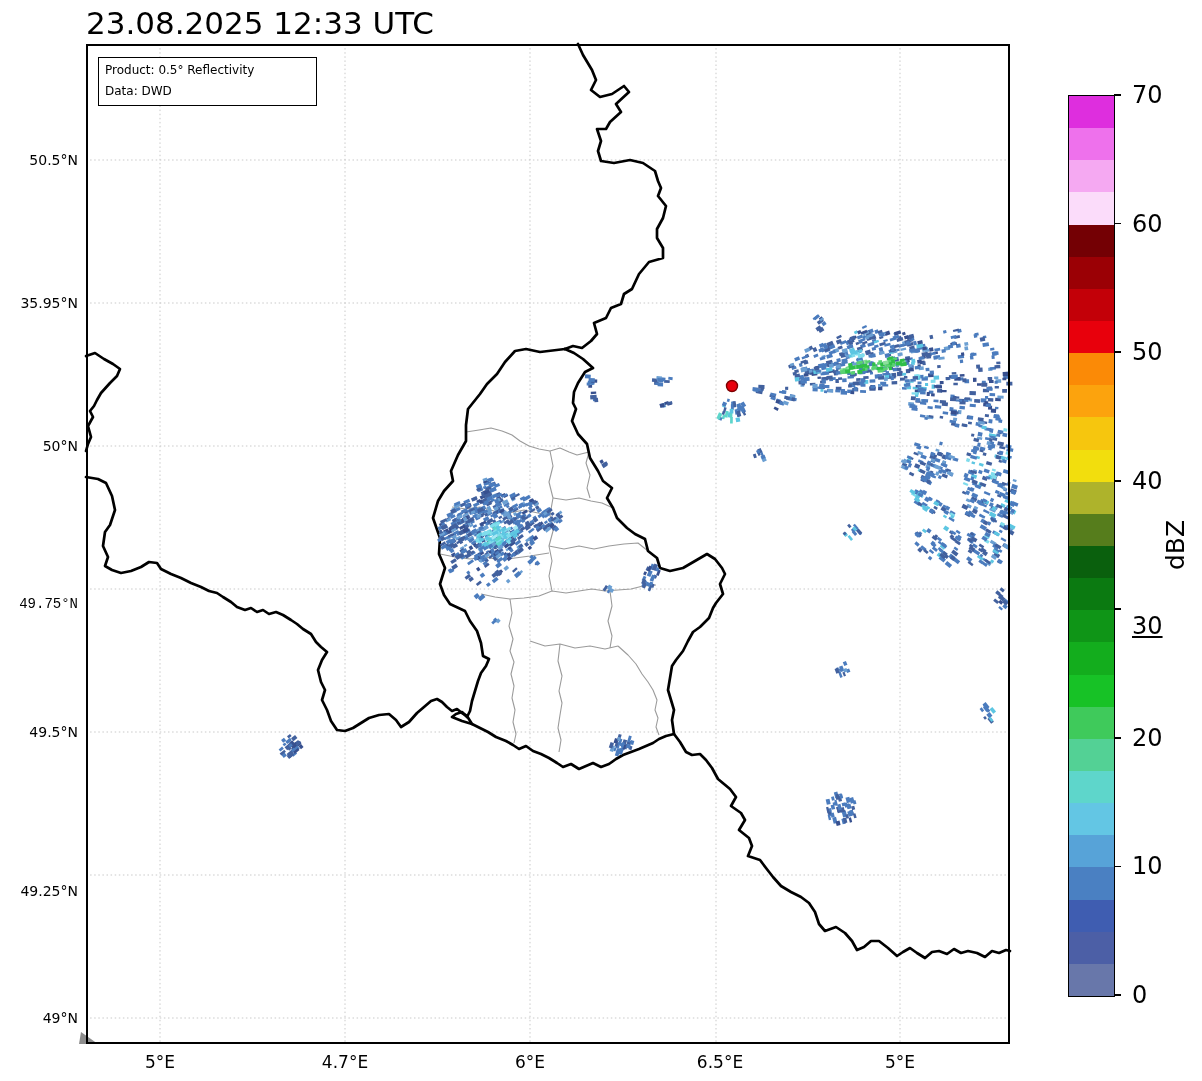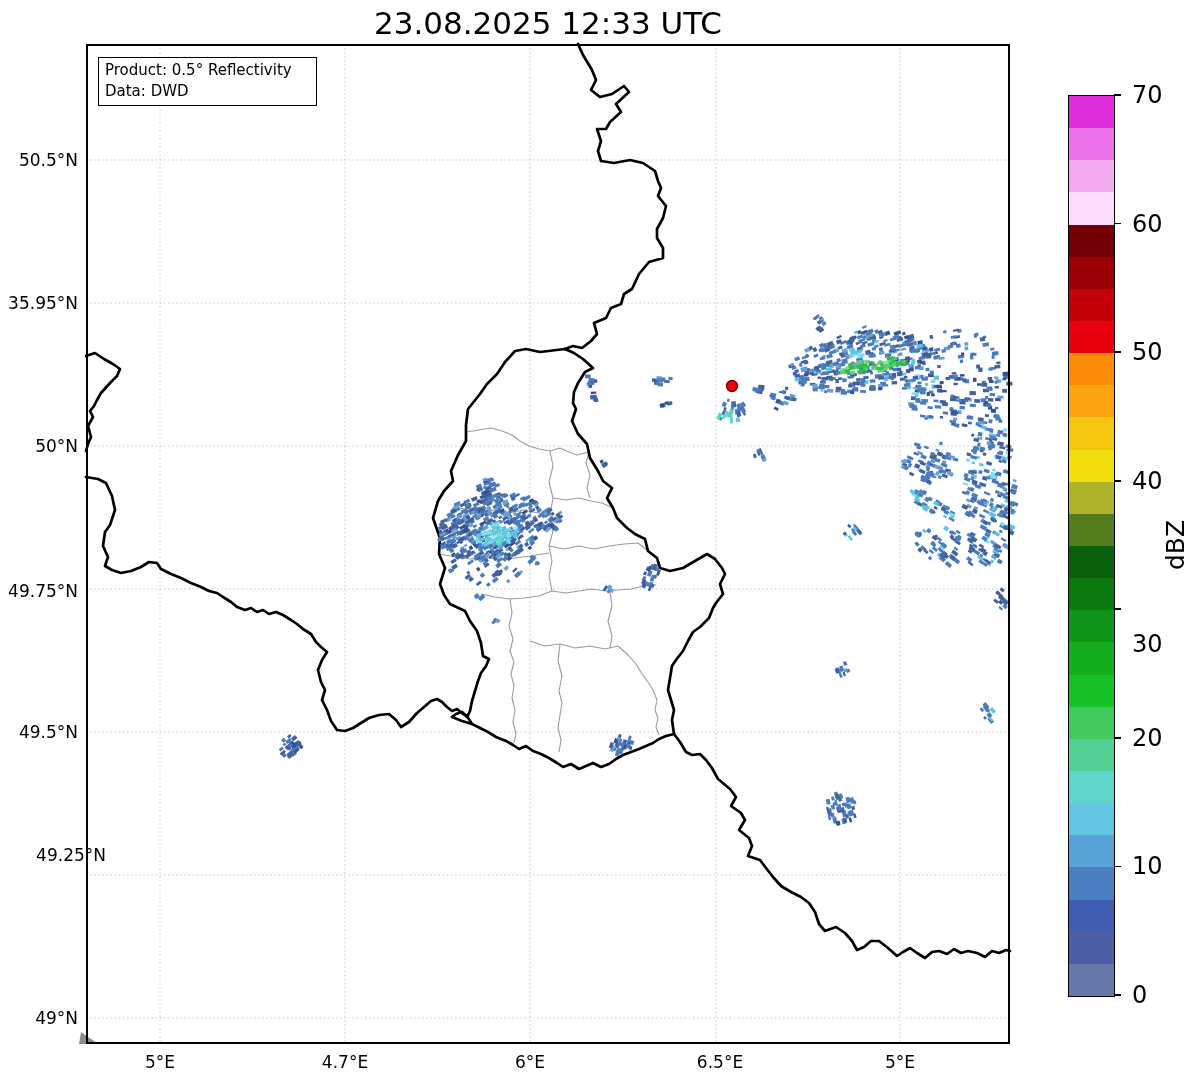--- a/index.html
+++ b/index.html
@@ -1,27 +1,27 @@
 <!DOCTYPE html>
 <html><head>
 <meta charset="utf-8">
 <style>
   html,body{margin:0;padding:0;background:#ffffff;}
   .page{position:relative;width:1202px;height:1081px;background:#ffffff;overflow:hidden;
         font-family:"DejaVu Sans","Liberation Sans",sans-serif;color:#000;}
-  .title{position:absolute;left:86px;top:5px;width:924px;text-align:center;
+  .title{position:absolute;left:86px;top:5px;width:924px;
          font-size:31px;font-weight:400;letter-spacing:0px;}
   #map{position:absolute;left:86px;top:44px;overflow:visible;}
   .grid{stroke:#c9c9c9;stroke-width:1;stroke-dasharray:1.5 2.6;fill:none;}
   .region{stroke:#9b9b9b;stroke-width:1.1;fill:none;stroke-linejoin:round;}
   .country{stroke:#000;stroke-width:2.7;fill:none;stroke-linejoin:round;stroke-linecap:round;}
   .frame{stroke:#000;stroke-width:2;fill:none;}
   .infobox{position:absolute;left:98px;top:57px;width:205px;background:#fff;
-           border:1.3px solid #000;padding:2px 6px 3px 6px;font-size:15px;line-height:21px;z-index:5;}
-  .ytick{position:absolute;left:0;width:78px;text-align:right;font-size:17px;height:22px;line-height:22px;}
+           border:1.3px solid #000;padding:2px 6px 3px 6px;font-size:12px;line-height:21px;z-index:5;}
+  .ytick{position:absolute;left:0;width:78px;text-align:right;font-size:14px;height:22px;line-height:22px;}
   .xtick{position:absolute;width:90px;text-align:center;font-size:17px;height:22px;line-height:22px;top:1051px;}
   #colorbar{position:absolute;left:1068px;top:95px;width:45px;height:900px;
             display:flex;flex-direction:column;border:1.3px solid #000;box-sizing:content-box;}
   .cbseg{flex:1 1 auto;width:100%;}
   .cbtickline{position:absolute;width:7px;height:1.6px;background:#000;left:1114px;}
   .cbticklabel{position:absolute;left:1123px;font-size:24px;height:30px;line-height:30px;margin-left:9px;}
   .dbz{position:absolute;left:1132px;top:529px;width:90px;height:32px;text-align:center;
        font-size:25px;transform:rotate(-90deg);}
 </style>
 </head>
@@ -1907,23 +1907,23 @@
 
   <div class="infobox">
     <div>Product: 0.5° Reflectivity</div>
     <div>Data: DWD</div>
   </div>
 
   <div id="ylabels">
       <div class="ytick" style="top: 149px;">50.5°N</div>
       <div class="ytick" style="top: 292px;">35.95°N</div>
       <div class="ytick" style="top: 435px;">50°N</div>
-      <div class="ytick" style="top: 580px;">49.75°N</div>
+      <div class="ytick" style="top: 593px; font-family: Liberation Mono, monospace;">49.75°N</div>
       <div class="ytick" style="top: 721px;">49.5°N</div>
-      <div class="ytick" style="top: 844px; padding-left: 28px;">49.25°N</div>
+      <div class="ytick" style="top: 880px;">49.25°N</div>
       <div class="ytick" style="top: 1007px;">49°N</div>
     </div>
   <div id="xlabels">
       <div class="xtick" style="left: 115px;">5°E</div>
       <div class="xtick" style="left: 300px;">4.7°E</div>
       <div class="xtick" style="left: 485px;">6°E</div>
       <div class="xtick" style="left: 675px;">6.5°E</div>
       <div class="xtick" style="left: 855px;">5°E</div>
     </div>
 
@@ -1958,21 +1958,21 @@
       <div class="cbseg" style="background: rgb(104, 119, 170);"></div>
     </div>
   <div id="cbticks">
       <div class="cbtickline" style="top: 994.2px;"></div>
       <div class="cbticklabel" style="top: 980px;">0</div>
       <div class="cbtickline" style="top: 865.629px;"></div>
       <div class="cbticklabel" style="top: 851.429px;">10</div>
       <div class="cbtickline" style="top: 737.057px;"></div>
       <div class="cbticklabel" style="top: 722.857px;">20</div>
       <div class="cbtickline" style="top: 608.486px;"></div>
-      <div class="cbticklabel" style="top: 629px;">30</div>
+      <div class="cbticklabel" style="top: 611px; text-decoration: underline;">30</div>
       <div class="cbtickline" style="top: 479.914px;"></div>
       <div class="cbticklabel" style="top: 465.714px;">40</div>
       <div class="cbtickline" style="top: 351.343px;"></div>
       <div class="cbticklabel" style="top: 337.143px;">50</div>
       <div class="cbtickline" style="top: 222.771px;"></div>
       <div class="cbticklabel" style="top: 208.571px;">60</div>
       <div class="cbtickline" style="top: 94.2px;"></div>
       <div class="cbticklabel" style="top: 80px;">70</div>
     </div>
   <div class="dbz">dBZ</div>

